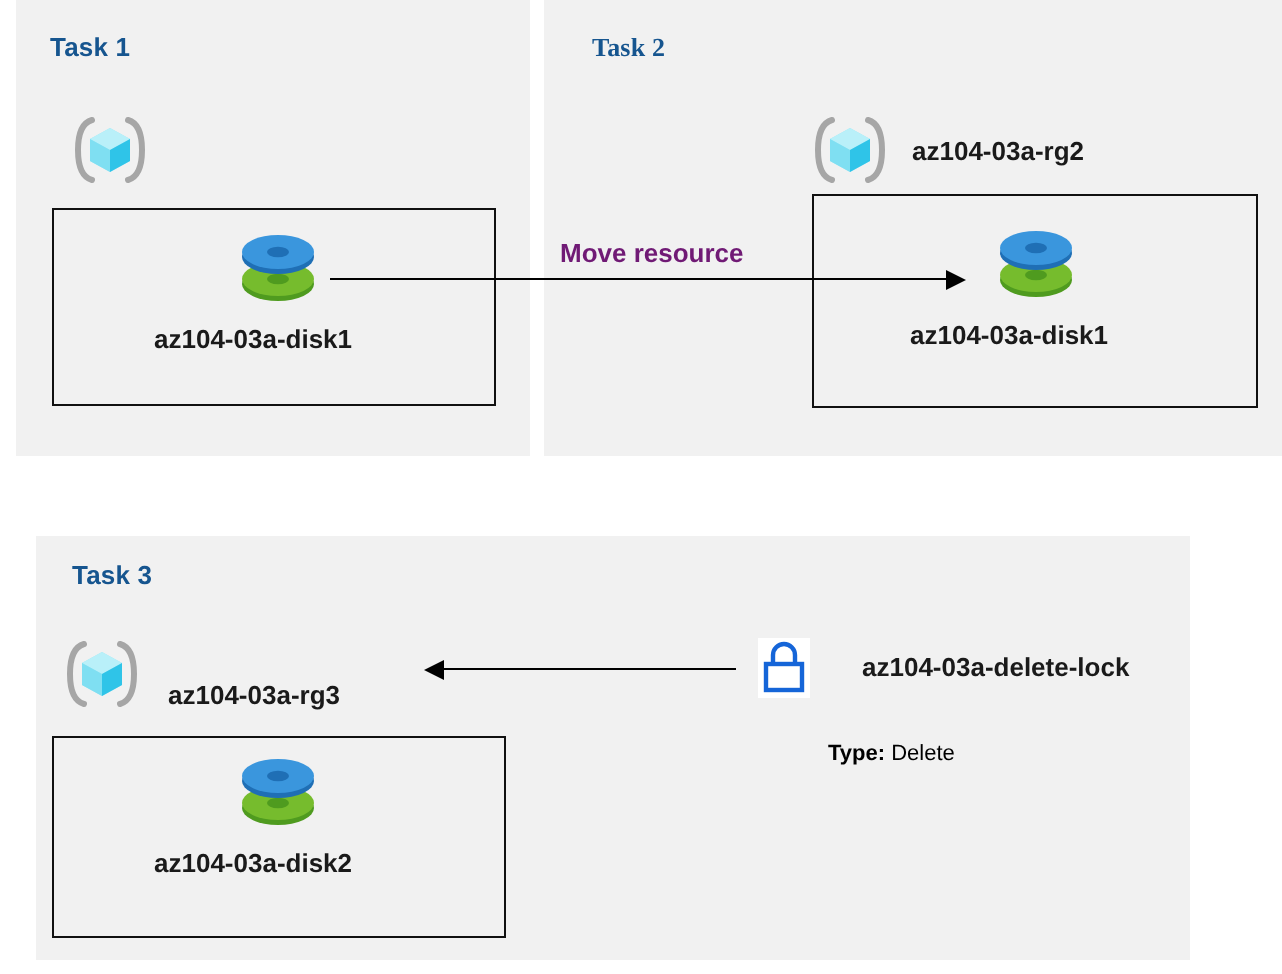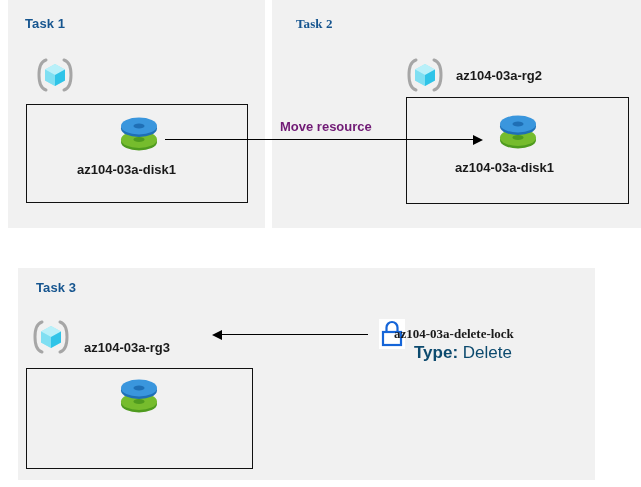--- a/index.html
+++ b/index.html
@@ -57,23 +57,24 @@
   }
   .label {
     position: absolute;
     font-size: 13px;
     font-weight: bold;
     color: #1a1a1a;
     white-space: nowrap;
   }
   .label-sub {
     position: absolute;
-    font-size: 17px;
-    color: #0c4a6e;
-    white-space: nowrap;
+    font-size: 11px;
+    color: #000000;
+    white-space: nowrap;
+    margin-top: 28px;
   }
   .label-sub b {
     font-weight: bold;
   }
   .arrow-line {
     position: absolute;
     background: #000000;
     height: 1.4px;
   }
   .arrow-head {
@@ -188,31 +189,32 @@
   <div class="disk-icon" style="left:118px; top:376px;">
     <svg viewBox="0 0 42 40" width="42" height="40">
       <ellipse cx="21" cy="28" rx="18" ry="8.5" fill="#4f9b1f"></ellipse>
       <ellipse cx="21" cy="25.5" rx="18" ry="8.5" fill="#76bc2d"></ellipse>
       <ellipse cx="21" cy="25.5" rx="5.5" ry="2.6" fill="#4f9b1f"></ellipse>
       <ellipse cx="21" cy="14.5" rx="18" ry="8.5" fill="#1f6fb5"></ellipse>
       <ellipse cx="21" cy="12" rx="18" ry="8.5" fill="#3a96dd"></ellipse>
       <ellipse cx="21" cy="12" rx="5.5" ry="2.6" fill="#1f6fb5"></ellipse>
     </svg>
   </div>
+  <div class="label" style="left:77px; top:424px;">az104-03a-disk2</div>
 
   <div class="arrow-line" style="left:222px; top:334px; width:146px;"></div>
   <div class="arrow-head left" style="left:212px; top:330px;"></div>
 
   <div class="lock-icon" style="left:379px; top:319px;">
     <svg viewBox="0 0 26 30" width="26" height="30">
       <rect x="0" y="0" width="26" height="30" fill="#ffffff"></rect>
       <path d="M7.5 13 L7.5 8.5 A5.5 5.5 0 0 1 18.5 8.5 L18.5 13" fill="none" stroke="#1565d8" stroke-width="2.2"></path>
       <rect x="4" y="13" width="18" height="13" fill="none" stroke="#1565d8" stroke-width="2.2"></rect>
     </svg>
   </div>
 
-  <div class="label" style="left:394px; top:326px;font-family:Liberation Serif, serif;">az104-03a-delete-lock</div>
+  <div class="label" style="left:431px; top:326px;">az104-03a-delete-lock</div>
   <div class="label-sub" style="left:414px; top:343px;">
     <b>Type:</b>
     <span>Delete</span>
   </div>
 
 </div>
 
 </body></html>

